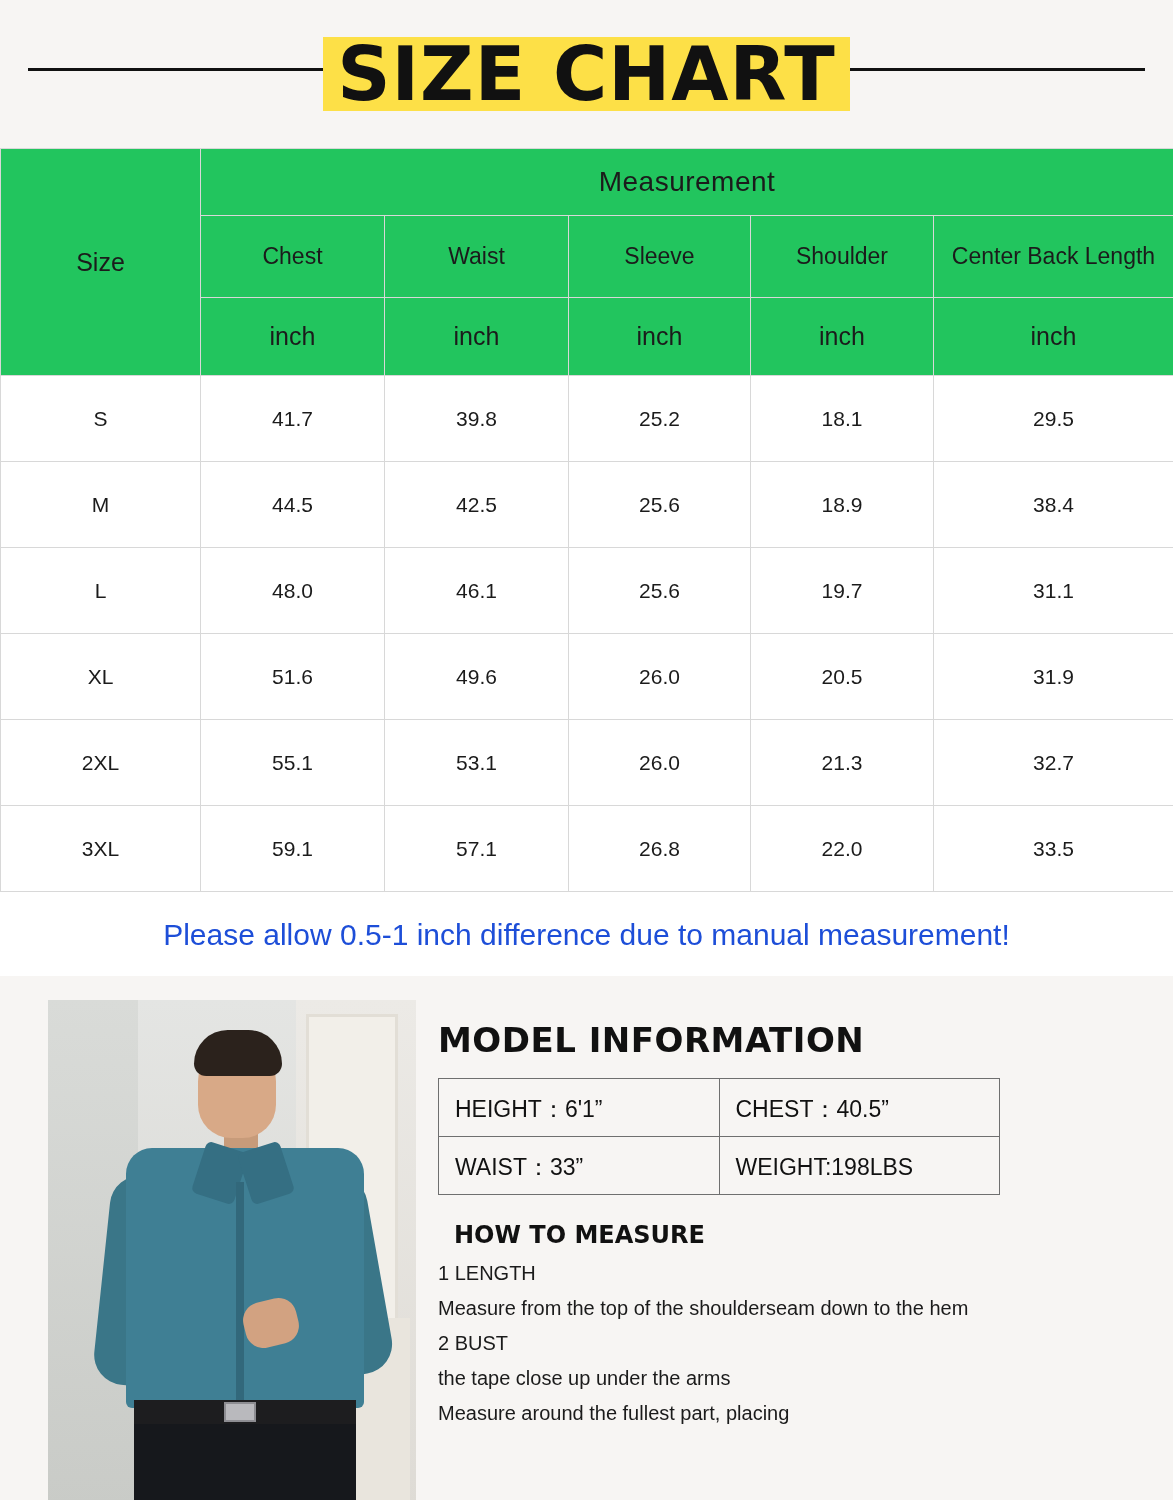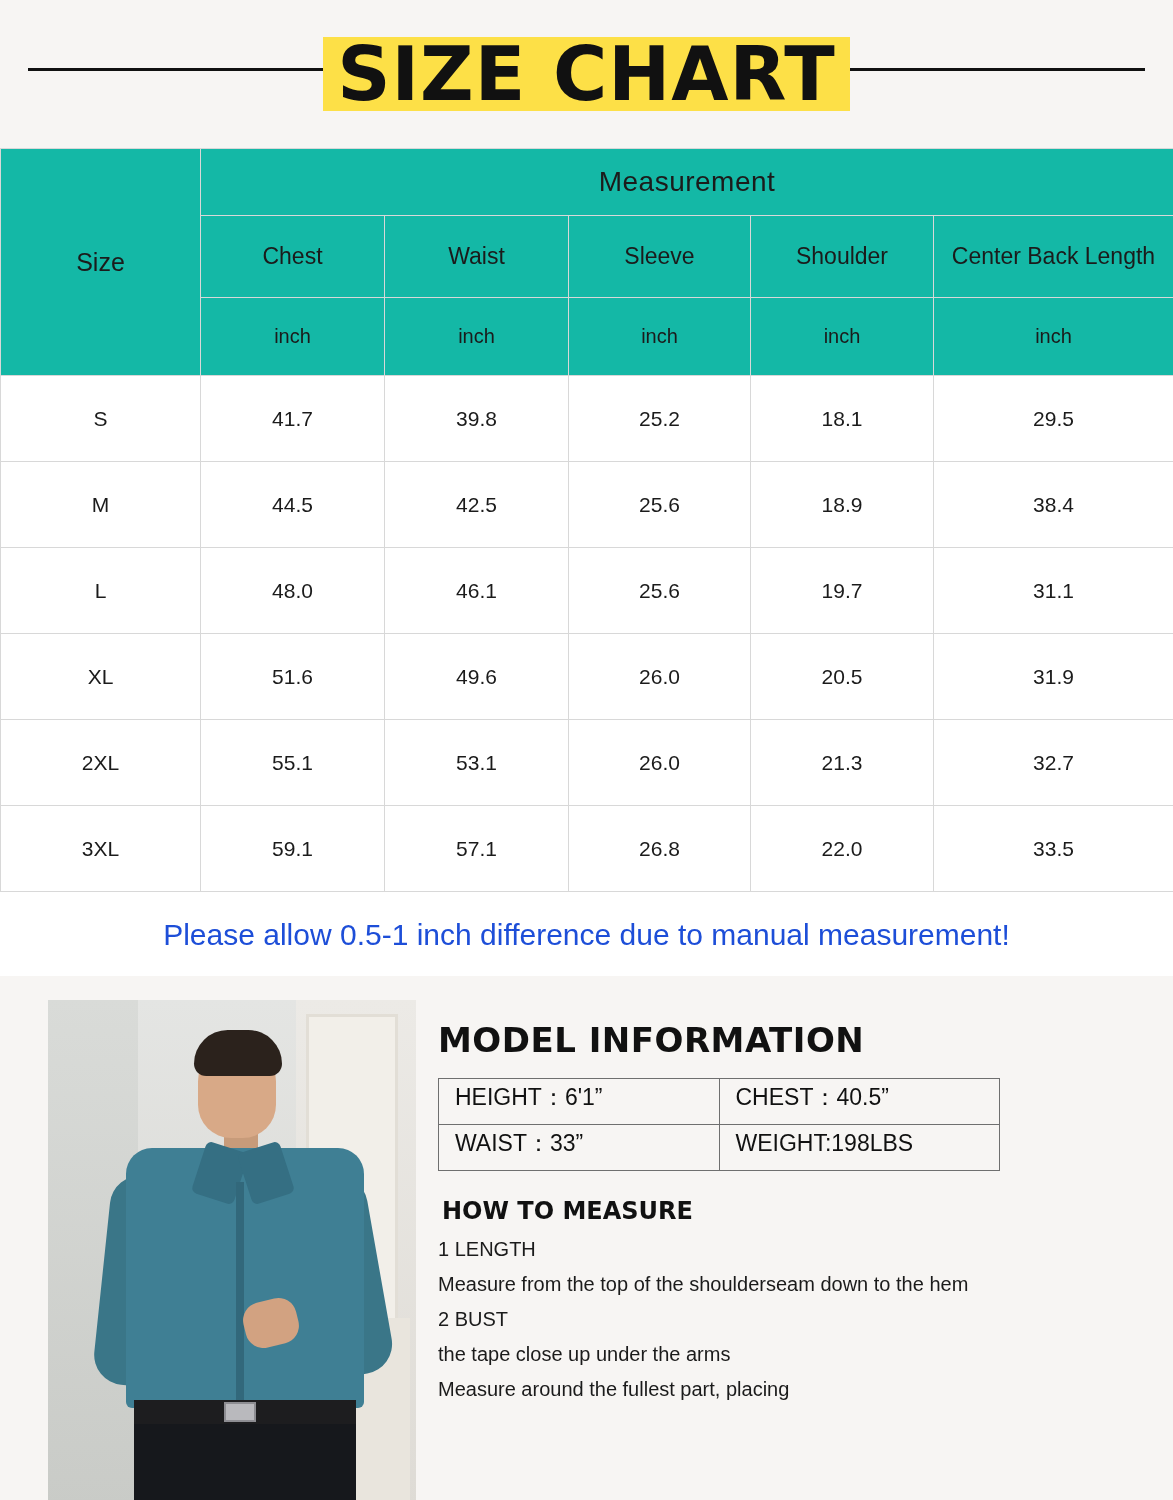--- a/index.html
+++ b/index.html
@@ -58,39 +58,39 @@
     border: 1px solid #d8d8d8;
     text-align: center;
     vertical-align: middle;
     font-size: 21px;
     color: #1b1b1b;
     font-weight: 400;
     height: 83px;
   }
   
   .hdr {
-    background: #14b8a6;
+    background: #22c55e;
     color: #ffffff;
     font-weight: 700;
     border: 1px solid #000000;
   }
   .hdr.measurement {
     font-size: 28px;
     letter-spacing: .5px;
     height: 64px;
   }
   .hdr.size-cell {
     font-size: 25px;
   }
   .hdr.col {
     font-size: 23px;
     height: 79px;
   }
   .hdr.unit {
-    font-size: 20px;
+    font-size: 25px;
     height: 75px;
   }
   col.c-size   { width: 200px; }
   col.c-chest  { width: 184px; }
   col.c-waist  { width: 184px; }
   col.c-sleeve { width: 182px; }
   col.c-shoulder { width: 183px; }
   col.c-cbl    { width: 240px; }
 
   .note {
@@ -205,34 +205,34 @@
     margin: 0 0 18px 0;
   }
   table.model-table {
     width: 562px;
     border-collapse: collapse;
     table-layout: fixed;
   }
   table.model-table td {
     border: 1px solid #6f6f6f;
     font-size: 23px;
-    padding: 3px 0 11px 16px;
+    padding: 15px 0 11px 16px;
     height: 24px;
     color: #111;
     background: transparent;
   }
   table.model-table td.center {
     text-align: center;
     padding-left: 0;
   }
   .how-title {
     font-family: "DejaVu Sans", sans-serif;
     font-weight: 700;
     font-size: 24px;
-    margin: 26px 0 12px 4px;
+    margin: 26px 0 12px 16px;
   }
   .how-line {
     font-size: 20px;
     color: #1b1b1b;
     margin: 0 0 10px 0;
     line-height: 1.25;
   }
   .how-line.strong { font-weight: 400; }
 </style>
 </head>

